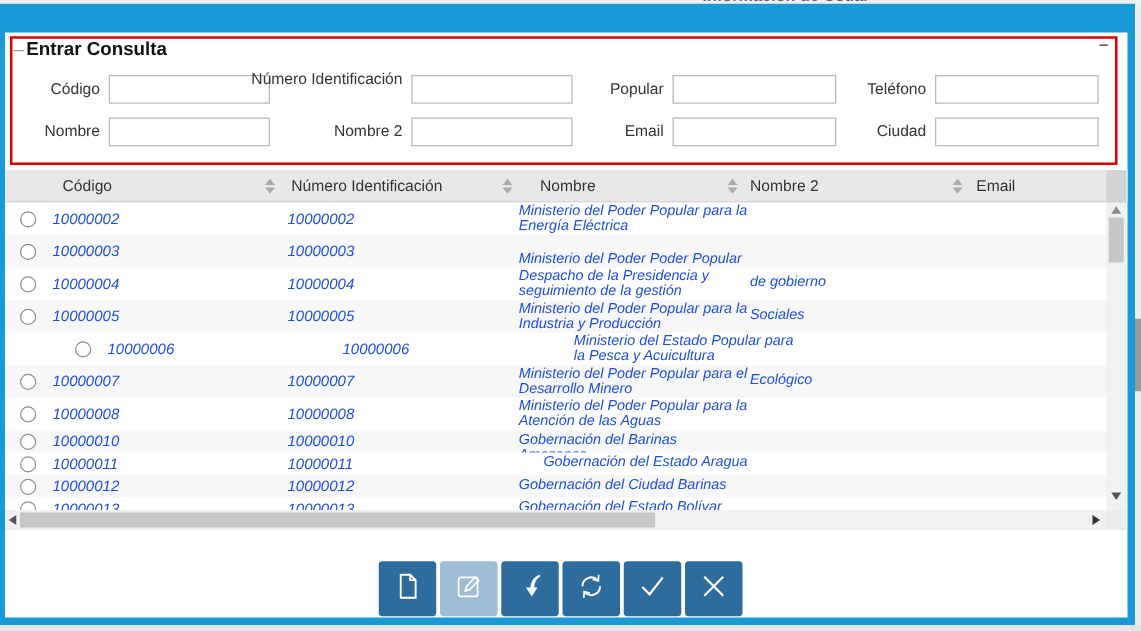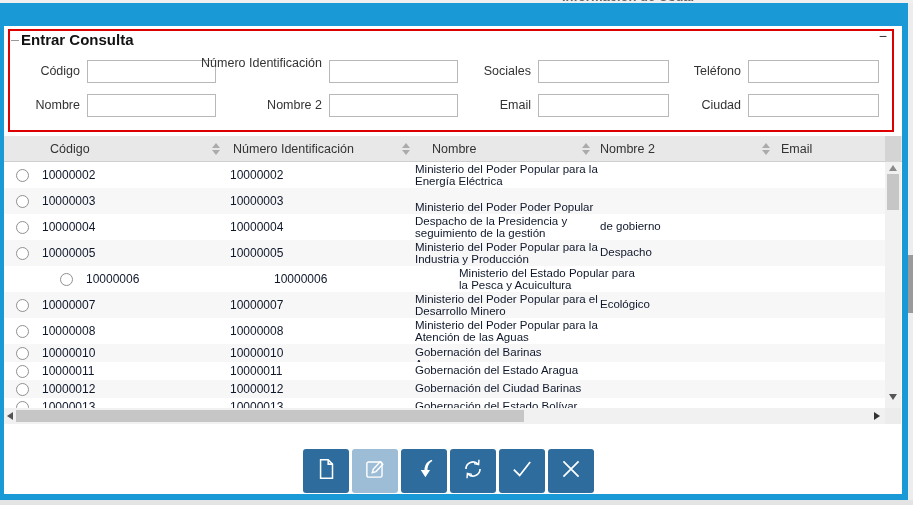--- a/index.html
+++ b/index.html
@@ -37,21 +37,21 @@
   .hcell{position:absolute;top:0;line-height:26px;font-size:12.5px;color:#333;white-space:nowrap;}
   .sort{position:absolute;top:7px;width:9px;height:12px;}
   .sort i{position:absolute;left:0;width:0;height:0;border-left:4px solid transparent;border-right:4px solid transparent;}
   .sort i.up{top:0;border-bottom:5px solid #ababab;}
   .sort i.dn{bottom:0;border-top:5px solid #ababab;}
 
   .tbody{position:absolute;left:0;top:136px;width:881px;height:246px;overflow:hidden;background:#fff;}
   .trow{position:relative;width:881px;}
   .trow.alt{background:#f7f7f7;}
   .radio{position:absolute;left:12px;width:13px;height:13px;border:1.5px solid #909090;border-radius:50%;background:#fff;box-sizing:border-box;}
-  .c{position:absolute;font-size:11.5px;color:#0f172a;white-space:nowrap;}
+  .c{position:absolute;font-size:11.5px;color:#1d4ed8;white-space:nowrap;font-style:italic;}
   .c.codigo{left:38px;font-size:12px;}
   .c.numero{left:226px;font-size:12px;}
   .c.nombre{left:411px;width:183px;white-space:normal;line-height:12px;}
   .c.nombre2{left:596px;width:172px;}
   .c.email{left:776px;}
 
   
   .vscroll{position:absolute;left:881px;top:110px;width:16px;height:272px;background:#f1f1f1;}
   .vscroll .corner{position:absolute;left:0;top:0;width:16px;height:26px;background:#d4d4d4;}
   .vscroll .thumb{position:absolute;left:2px;top:38px;width:12px;height:36px;background:#c6c6c6;}
@@ -88,21 +88,21 @@
       <div class="qdash"></div>
       <span class="qtitle">Entrar Consulta</span>
       <span class="qcollapse">−</span>
 
       <span class="flabel" style="left:0;top:29px;width:70px;">Código</span>
       <input class="finput" style="left: 77px; top: 29px;" value="">
 
       <span class="flabel two" style="left:188px;top:25px;width:124px;">Número Identificación</span>
       <input class="finput" style="left: 319px; top: 29px;" value="">
 
-      <span class="flabel" style="left:391px;top:29px;width:130px;">Sociales</span>
+      <span class="flabel" style="left:391px;top:29px;width:130px;">Popular</span>
       <input class="finput" style="left: 528px; top: 29px; width: 123px;" value="">
 
       <span class="flabel" style="left:601px;top:29px;width:130px;">Teléfono</span>
       <input class="finput" style="left: 738px; top: 29px; width: 123px;" value="">
 
       <span class="flabel" style="left:0;top:63px;width:70px;">Nombre</span>
       <input class="finput" style="left: 77px; top: 63px;" value="">
 
       <span class="flabel" style="left:188px;top:63px;width:124px;">Nombre 2</span>
       <input class="finput" style="left: 319px; top: 63px;" value="">
@@ -160,21 +160,21 @@
         <span class="c numero" style="top: 6px;">10000004</span>
         <span class="c nombre" style="top: 1px;">Despacho de la Presidencia y seguimiento de la gestión</span>
         <span class="c nombre2" style="top: 6px;">de gobierno</span>
         <span class="c email" style="top: 6px;"></span>
       </div>
         <div class="trow alt" style="height: 26px; overflow: hidden;">
         <span class="radio" style="top: 6.5px;"></span>
         <span class="c codigo" style="top: 6px;">10000005</span>
         <span class="c numero" style="top: 6px;">10000005</span>
         <span class="c nombre" style="top: 1px;">Ministerio del Poder Popular para la Industria y Producción</span>
-        <span class="c nombre2" style="top: 6px;">Despacho</span>
+        <span class="c nombre2" style="top: 6px;">Sociales</span>
         <span class="c email" style="top: 6px;"></span>
       </div>
         <div class="trow" style="height: 26px; overflow: hidden; margin-left: 44px;">
         <span class="radio" style="top: 6.5px;"></span>
         <span class="c codigo" style="top: 6px;">10000006</span>
         <span class="c numero" style="top: 6px;">10000006</span>
         <span class="c nombre" style="top: 1px;">Ministerio del Estado Popular para la Pesca y Acuicultura</span>
         <span class="c nombre2" style="top: 6px;"></span>
         <span class="c email" style="top: 6px;"></span>
       </div>
@@ -195,21 +195,21 @@
         <span class="c email" style="top: 6px;"></span>
       </div>
         <div class="trow alt" style="height: 18px; overflow: hidden;">
         <span class="radio" style="top: 2.5px;"></span>
         <span class="c codigo" style="top: 2px;">10000010</span>
         <span class="c numero" style="top: 2px;">10000010</span>
         <span class="c nombre" style="top: 2px;">Gobernación del Barinas Amazonas</span>
         <span class="c nombre2" style="top: 2px;"></span>
         <span class="c email" style="top: 2px;"></span>
       </div>
-        <div class="trow" style="height: 18px; overflow: hidden;">
+        <div class="trow" style="height: 18px; overflow: hidden; text-align: right;">
         <span class="radio" style="top: 2.5px;"></span>
         <span class="c codigo" style="top: 2px;">10000011</span>
         <span class="c numero" style="top: 2px;">10000011</span>
         <span class="c nombre" style="top: 2px;">Gobernación del Estado Aragua</span>
         <span class="c nombre2" style="top: 2px;"></span>
         <span class="c email" style="top: 2px;"></span>
       </div>
         <div class="trow alt" style="height: 18px; overflow: hidden;">
         <span class="radio" style="top: 2.5px;"></span>
         <span class="c codigo" style="top: 2px;">10000012</span>

